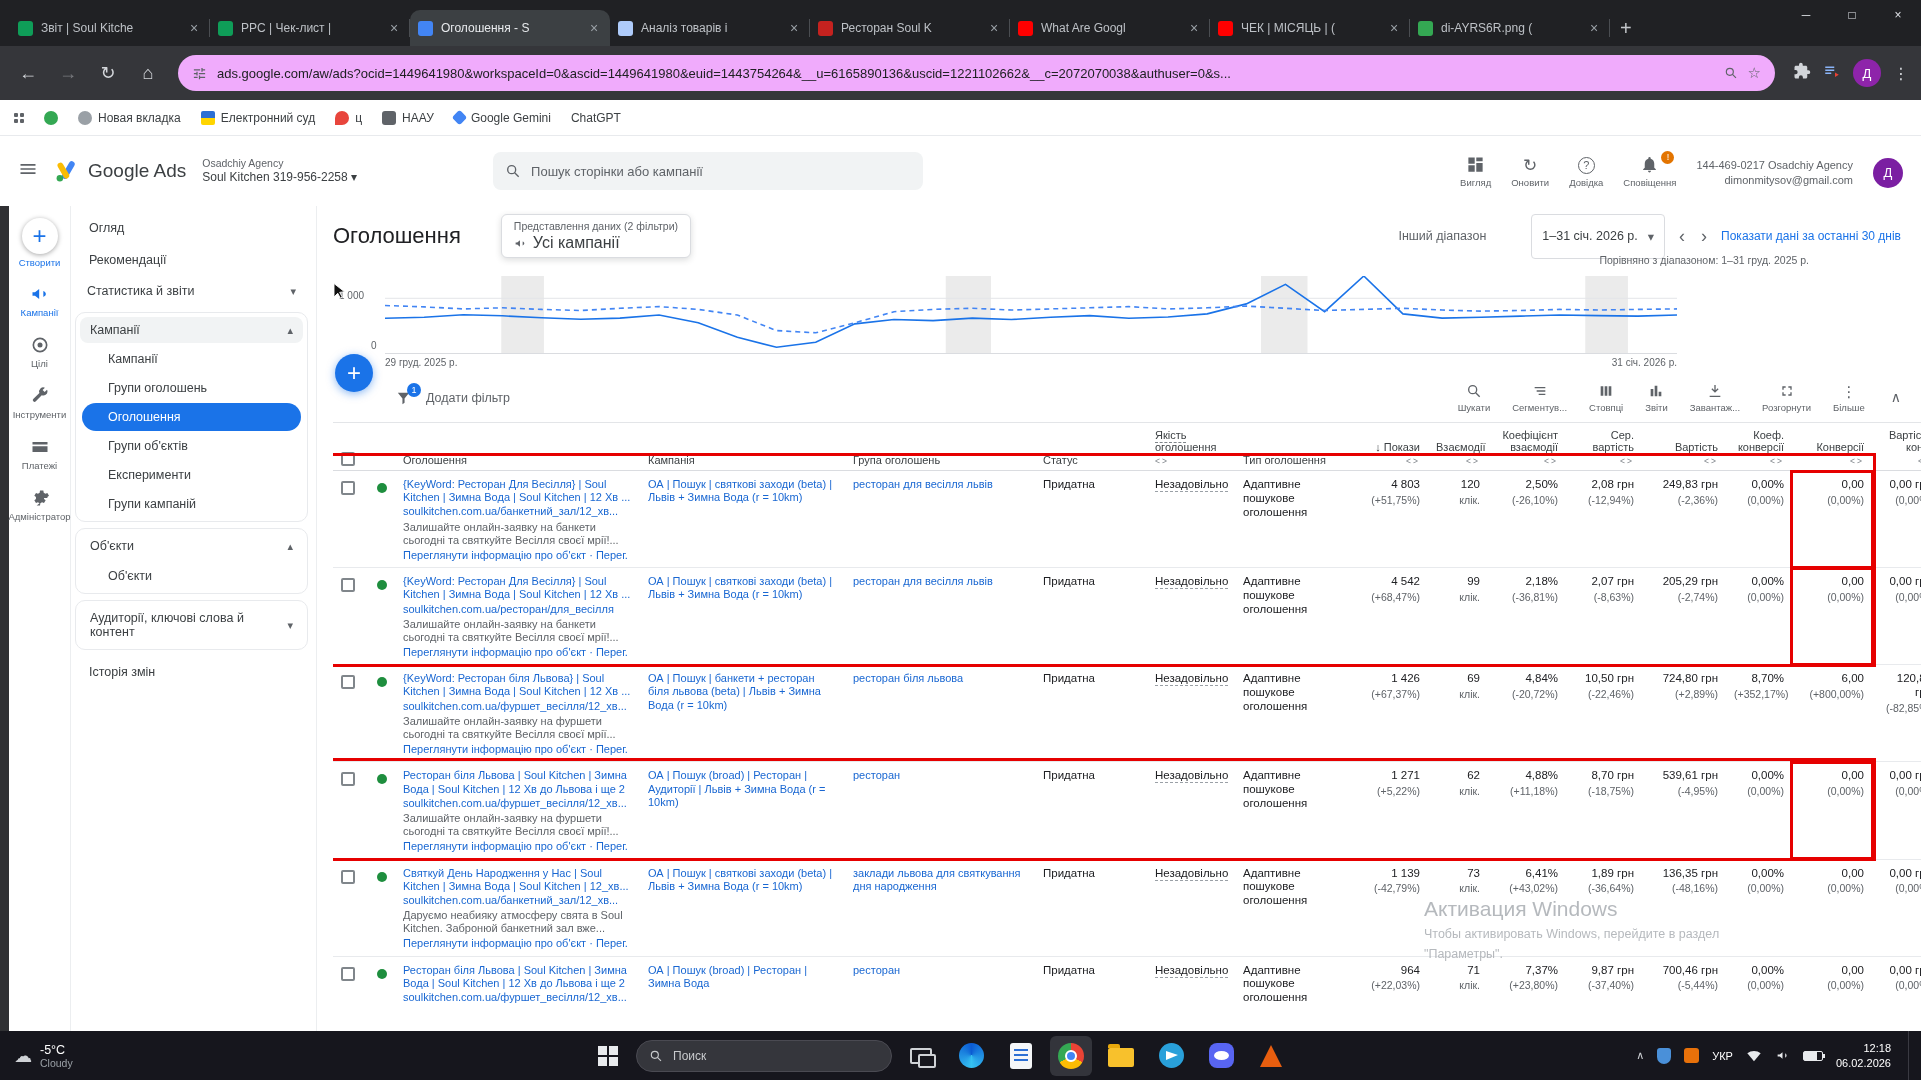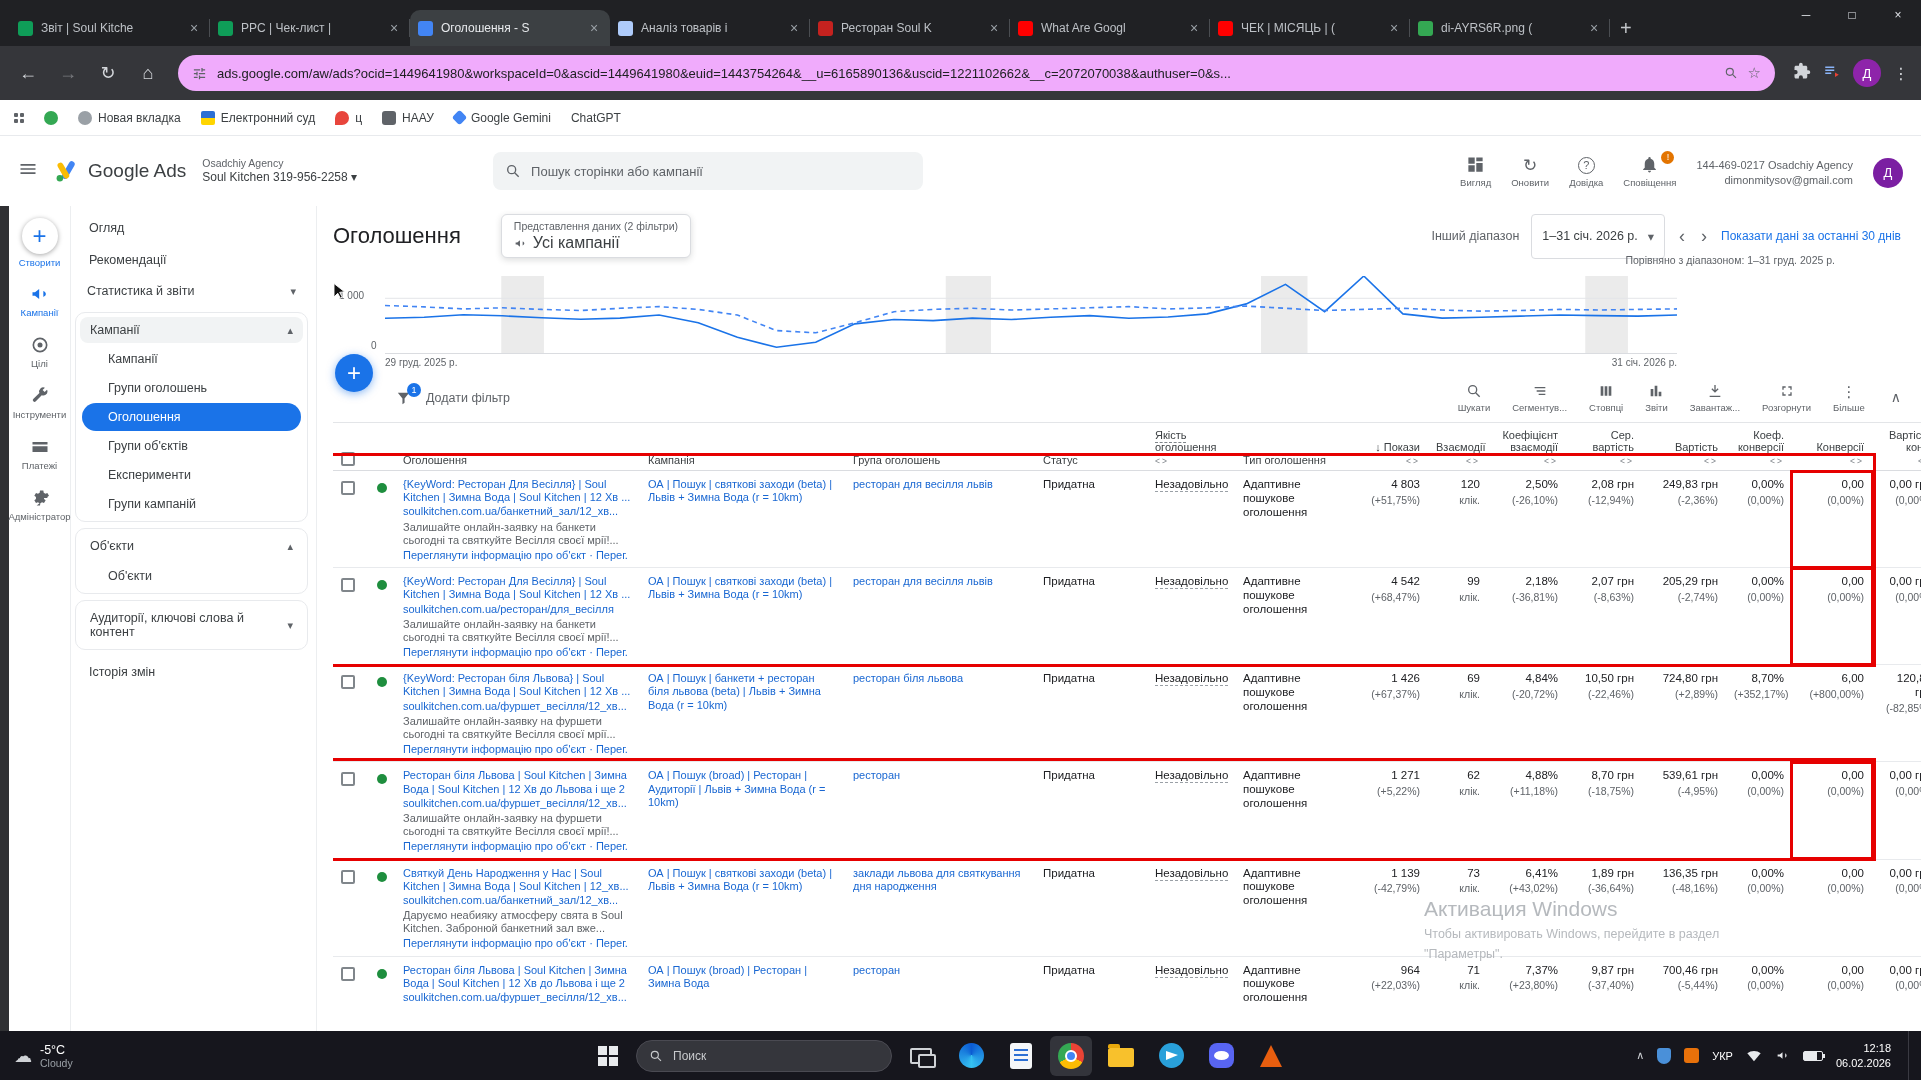--- a/index.html
+++ b/index.html
@@ -71,24 +71,24 @@
   .nav-child.selected { background:#1a73e8; color:#fff; }
 
   
   .main { flex:1; position:relative; padding-left:16px; overflow:hidden; }
   .page-head { display:flex; align-items:center; padding-top:12px; height:48px; }
   .page-title { font-size:22px; color:#202124; }
   .dataview-card { margin-left:40px; border:1px solid #dadce0; border-radius:6px; box-shadow:0 2px 6px rgba(60,64,67,.18); padding:5px 12px; background:#fff; }
   .dv-l1 { font-size:10.5px; color:#5f6368; }
   .dv-l2 { font-size:16px; color:#3c4043; display:flex; align-items:center; gap:6px; margin-top:2px; }
   .date-controls { margin-left:auto; display:flex; align-items:center; gap:12px; padding-right:20px; font-size:12.5px; color:#5f6368; }
-  .date-dd { border:1px solid #dadce0; border-radius:4px; padding:14px 10px; color:#3c4043; display:flex; gap:10px; align-items:center; }
+  .date-dd { border:1px solid #dadce0; border-radius:4px; padding:14px 10px; color:#3c4043; display:flex; gap:10px; align-items:center;margin-left:33px; }
   .date-nav { font-size:18px; color:#5f6368; padding:0 2px; }
   .link-blue { color:#1a73e8; font-size:12px; }
-  .compare-line { display:flex; justify-content:flex-end; padding-right:86px; font-size:10.5px; color:#5f6368; height:16px; }
+  .compare-line { display:flex; justify-content:flex-end; padding-right:112px; font-size:10.5px; color:#5f6368; height:16px; }
 
   .chart-wrap { position:relative; margin-top:6px; margin-left:52px; width:1292px; height:78px; }
   .chart-wrap svg { width:1292px; height:78px; display:block; }
   .y-label { position:absolute; font-size:10px; color:#5f6368; }
   .chart-xlabels { margin-left:52px; width:1292px; display:flex; justify-content:space-between; font-size:10px; color:#5f6368; height:16px; padding-top:3px; }
 
   .filter-row { position:relative; margin-top:8px; height:40px; display:flex; align-items:center; gap:14px; padding-left:62px; padding-right:20px; }
   .fab { position:absolute; left:2px; top:-24px; width:38px; height:38px; border-radius:50%; background:#1a73e8; color:#fff; font-size:24px; display:flex; align-items:center; justify-content:center; box-shadow:0 2px 8px rgba(26,115,232,.5); }
   .funnel { position:relative; display:flex; }
   .funnel-badge { position:absolute; top:-7px; right:-9px; width:14px; height:14px; border-radius:50%; background:#1a73e8; color:#fff; font-size:9px; display:flex; align-items:center; justify-content:center; }

